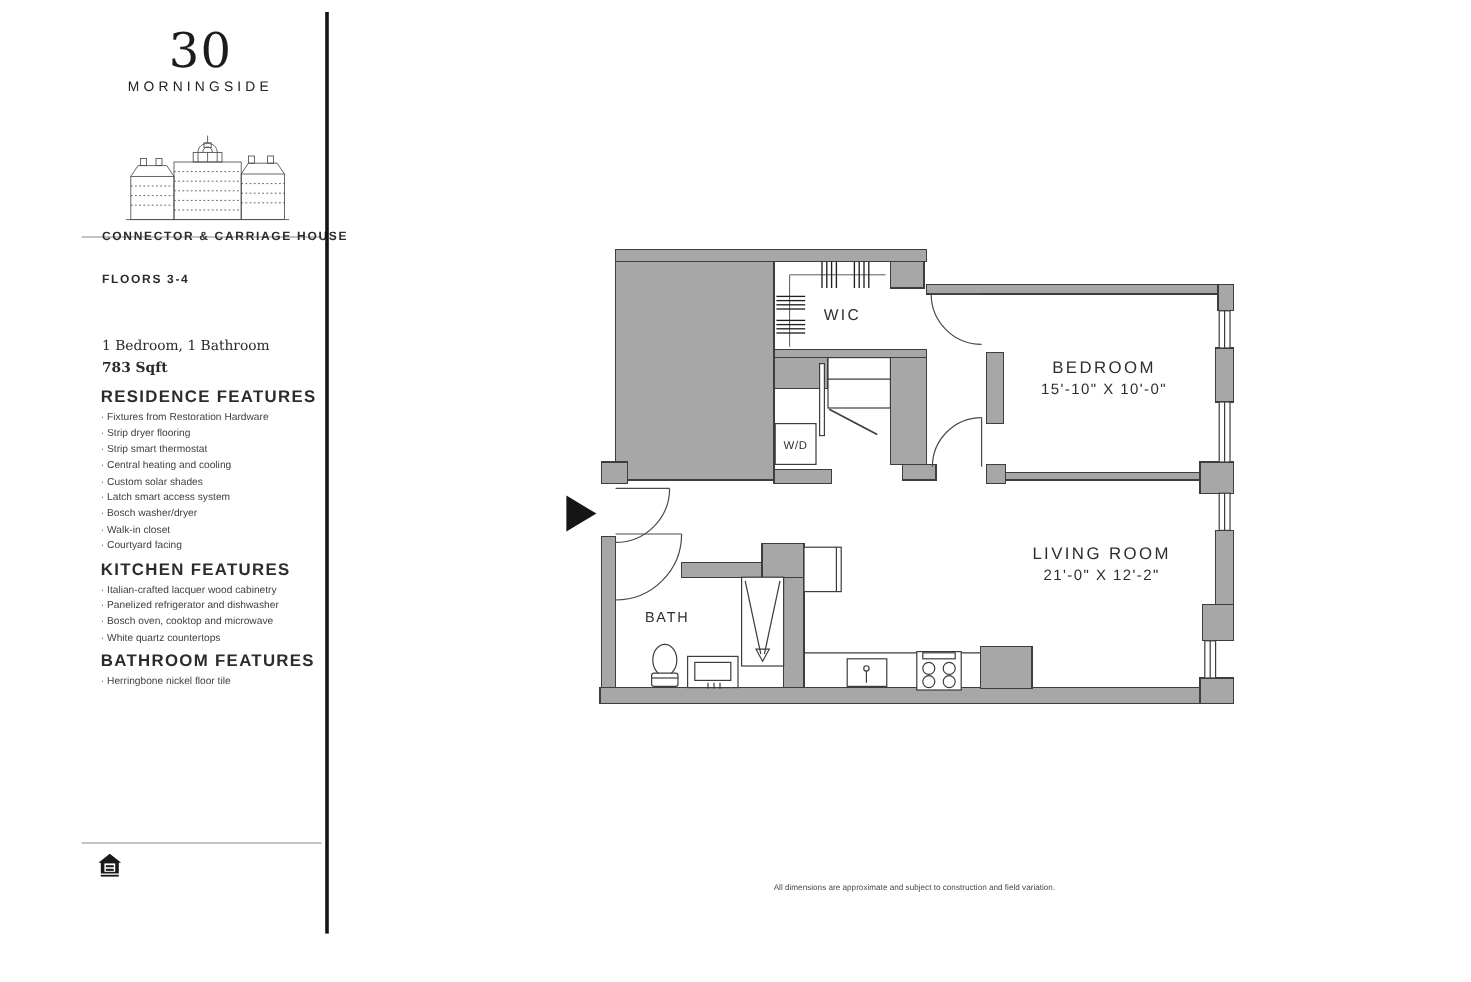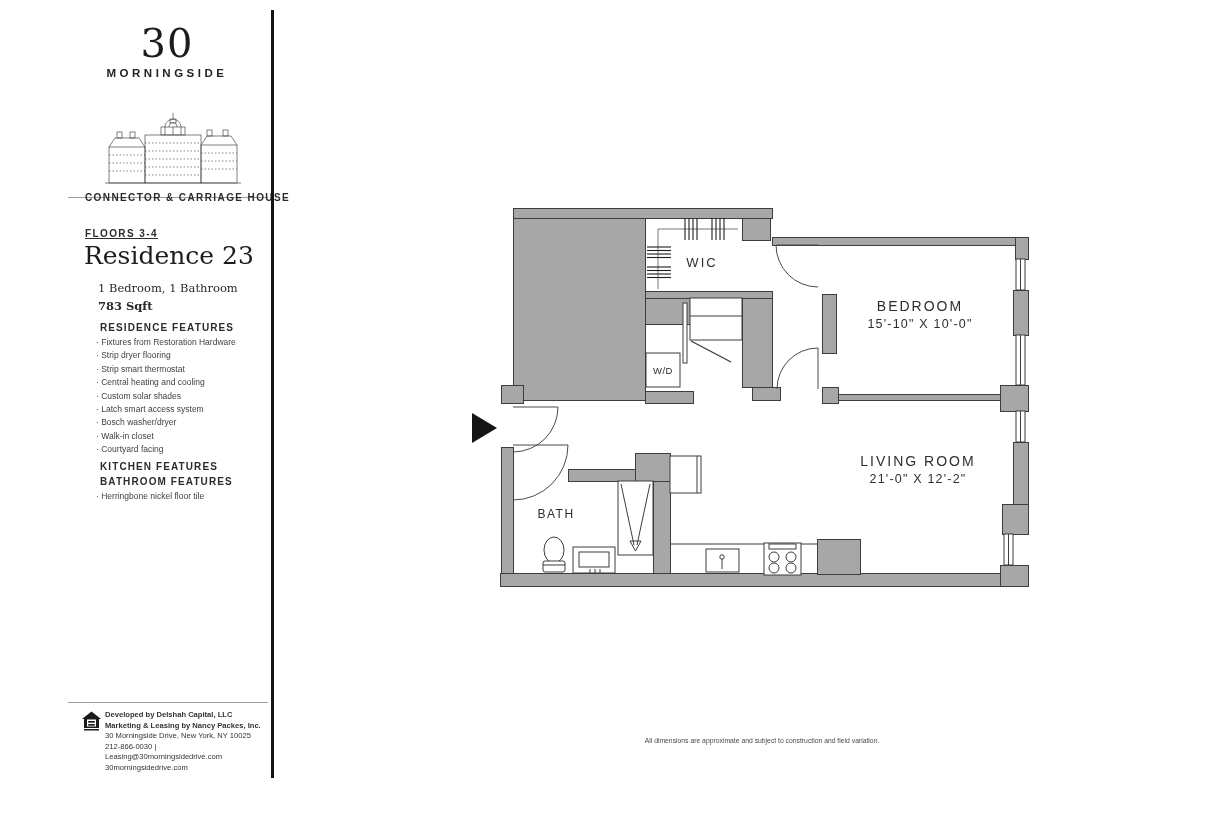--- a/index.html
+++ b/index.html
@@ -6,33 +6,33 @@
   #page{position:relative;width:1062px;height:818px;background:#ffffff;overflow:hidden;
         font-family:"Liberation Sans",sans-serif;color:#2e2e2e;}
 
   
   .divider{position:absolute;left:271px;top:10px;width:3px;height:768px;background:#141414;}
   .hrule{position:absolute;left:68px;width:200px;height:1px;background:#9d9d9d;}
   #hrule-top{top:197px;} #hrule-bottom{top:702px;}
 
   .logo-wrap{position:absolute;left:62px;top:22px;width:210px;text-align:center;}
   .logo-number{font-family:"DejaVu Serif",serif;font-size:40px;line-height:42px;color:#1c1c1c;letter-spacing:1px;}
-  .logo-name{font-size:11.5px;font-weight:bold;letter-spacing:3.5px;color:#232323;margin-top:3px;}
+  .logo-name{font-size:11.5px;font-weight:normal;letter-spacing:3.5px;color:#232323;margin-top:3px;}
   .bldg-svg{position:absolute;left:103px;top:105px;}
 
   .bldg-line{position:absolute;left:85px;font-size:10px;font-weight:bold;letter-spacing:1.4px;color:#2b2b2b;}
-  #bldg-line1{top:192px;} #bldg-line2{top:228px;text-decoration:underline;}
+  #bldg-line1{top:192px;} #bldg-line2{top:228px;}
   .res-title{position:absolute;left:84px;top:241px;font-family:"DejaVu Serif",serif;font-size:25px;color:#1d1d1d;}
-  .serif-sub{position:absolute;left:98px;font-family:"DejaVu Serif",serif;font-size:11.5px;color:#2a2a2a;}
+  .serif-sub{position:absolute;left:85px;font-family:"DejaVu Serif",serif;font-size:11.5px;color:#2a2a2a;}
   #config-line{top:281px;} #area-line{top:299px;font-weight:bold;}
 
   .features{position:absolute;left:84px;top:318px;width:186px;}
-  .feat-heading{font-size:10px;font-weight:bold;letter-spacing:1.1px;color:#2c2c2c;margin:4px 0 3px 16px;}
+  .feat-heading{font-size:14px;font-weight:bold;letter-spacing:1.1px;color:#2c2c2c;margin:4px 0 3px 0;}
   ul.feat-list{list-style:none;margin:0;padding:0;}
-  .feat-item{font-size:8.5px;line-height:13.4px;color:#3f3f3f;padding-left:7px;text-indent:-7px;margin-left:12px;}
+  .feat-item{font-size:8.5px;line-height:13.4px;color:#3f3f3f;padding-left:7px;text-indent:-7px;}
   .feat-item::before{content:"· ";}
 
   .footer{position:absolute;left:105px;top:710px;width:170px;font-size:7.6px;line-height:10.6px;color:#333;}
   .footer .bold{font-weight:bold;}
   .eho-svg{position:absolute;left:81px;top:711px;}
 
   
   .plan-svg{position:absolute;left:465px;top:200px;}
   .compass-svg{position:absolute;left:1150px;top:680px;}
   .disclaimer{position:absolute;left:762px;top:737px;transform:translateX(-50%);
@@ -85,61 +85,59 @@
       <rect x="104" y="25" width="5" height="6"></rect>
         <rect x="120" y="25" width="5" height="6"></rect>
       <line x1="2" y1="78" x2="138" y2="78"></line>
     </g>
   </svg>
 
   <div class="hrule" id="hrule-top"></div>
 
   <div class="bldg-line" id="bldg-line1">CONNECTOR &amp; CARRIAGE HOUSE</div>
   <div class="bldg-line" id="bldg-line2">FLOORS 3-4</div>
-  <div class="res-title">Residence 23</div>
   <div class="serif-sub" id="config-line">1 Bedroom, 1 Bathroom</div>
   <div class="serif-sub" id="area-line">783 Sqft</div>
 
   <div class="features">
     <div class="feat-heading">RESIDENCE FEATURES</div>
     <ul class="feat-list">
         <li class="feat-item">Fixtures from Restoration Hardware</li>
         <li class="feat-item">Strip dryer flooring</li>
         <li class="feat-item">Strip smart thermostat</li>
         <li class="feat-item">Central heating and cooling</li>
         <li class="feat-item">Custom solar shades</li>
         <li class="feat-item">Latch smart access system</li>
         <li class="feat-item">Bosch washer/dryer</li>
         <li class="feat-item">Walk-in closet</li>
         <li class="feat-item">Courtyard facing</li>
       </ul>
     <div class="feat-heading">KITCHEN FEATURES</div>
+    <ul class="feat-list">
+        <li class="feat-item">Italian-crafted lacquer wood cabinetry</li>
+        <li class="feat-item">Panelized refrigerator and dishwasher</li>
+        <li class="feat-item">Bosch oven, cooktop and microwave</li>
+        <li class="feat-item">White quartz countertops</li>
+      </ul>
     <div class="feat-heading">BATHROOM FEATURES</div>
     <ul class="feat-list">
         <li class="feat-item">Herringbone nickel floor tile</li>
       </ul>
   </div>
 
   <div class="hrule" id="hrule-bottom"></div>
 
   <svg class="eho-svg" width="21" height="21" viewBox="0 0 21 21">
     <polygon points="10.5,0.5 20,8 18,8 18,17 3,17 3,8 1,8" fill="#1a1a1a"></polygon>
     <rect x="6" y="8.5" width="9" height="7" fill="#fff"></rect>
     <rect x="7.2" y="10" width="6.6" height="1.7" fill="#1a1a1a"></rect>
     <rect x="7.2" y="13" width="6.6" height="1.7" fill="#1a1a1a"></rect>
     <rect x="3" y="18" width="15" height="1.5" fill="#1a1a1a"></rect>
   </svg>
 
-  <div class="footer">
-    <div class="bold">Developed by Delshah Capital, LLC</div>
-    <div class="bold">Marketing &amp; Leasing by Nancy Packes, Inc.</div>
-    <div>30 Morningside Drive, New York, NY 10025</div>
-    <div>212-866-0030  |  Leasing@30morningsidedrive.com</div>
-    <div>30morningsidedrive.com</div>
-  </div>
 
   <div class="divider"></div>
 
   <svg class="plan-svg" width="580" height="400" viewBox="-15 5 580 400">
 
     <g fill="#a7a7a7" stroke="#3d3d3d" stroke-width="1" shape-rendering="crispEdges">
       <rect x="33" y="13" width="259" height="10"></rect>
       <rect x="33" y="23" width="132" height="182"></rect>
       <rect x="165" y="96" width="127" height="7"></rect>
       <rect x="165" y="103" width="45" height="26"></rect>

